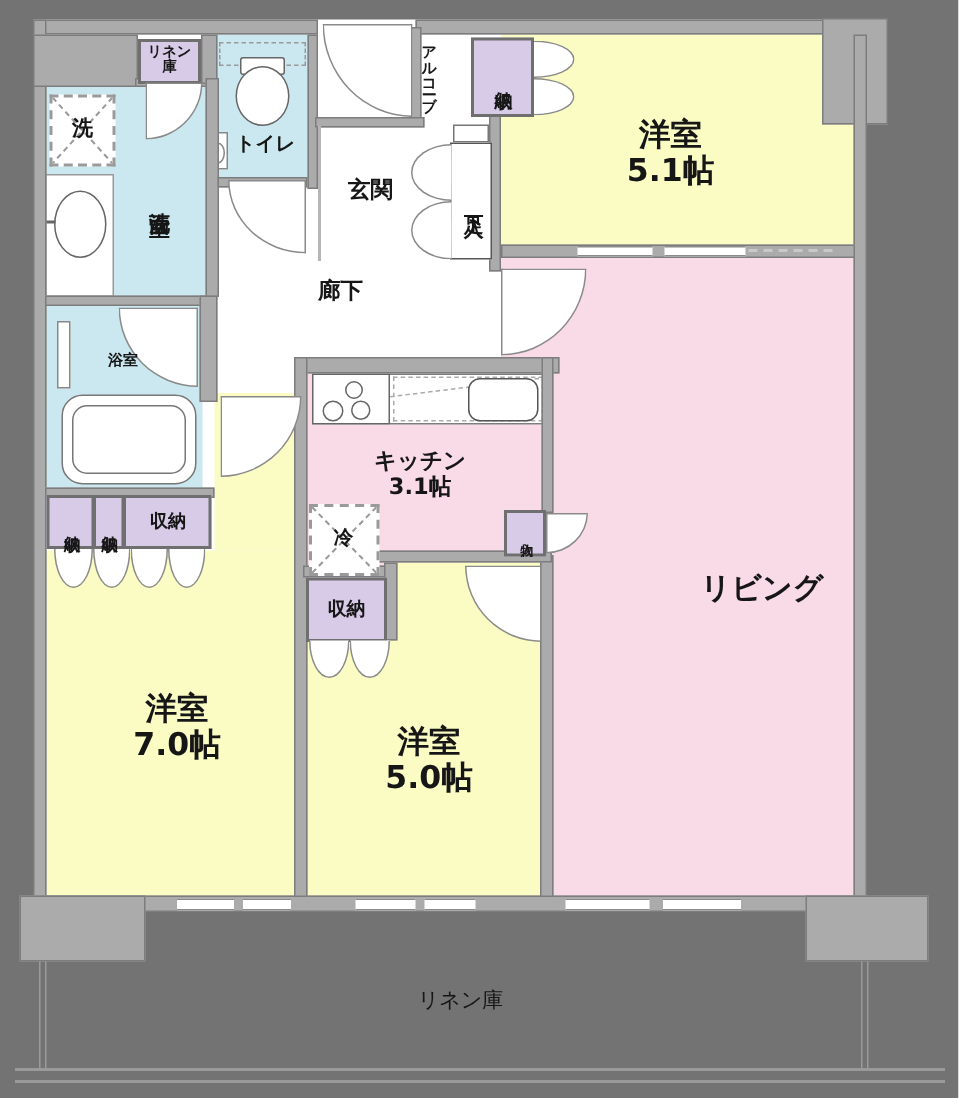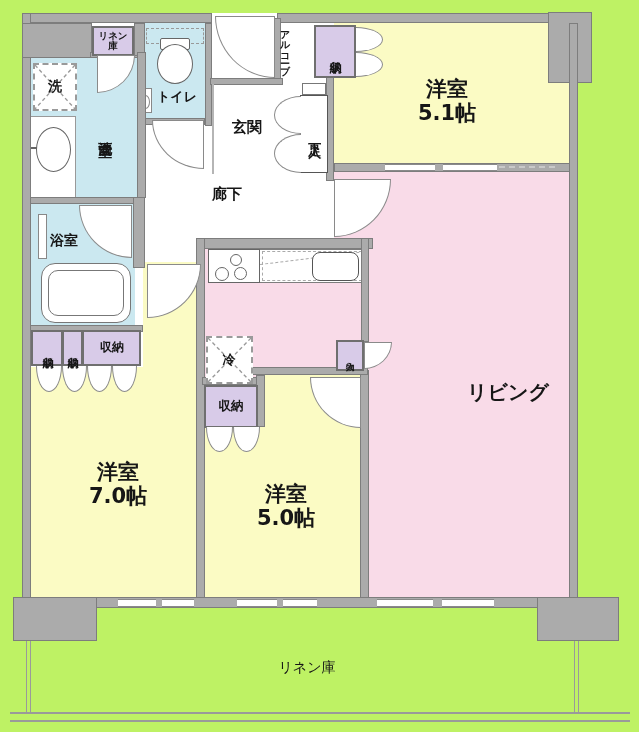--- a/index.html
+++ b/index.html
@@ -1,17 +1,17 @@
 <!DOCTYPE html>
 <html><head>
 <meta charset="utf-8">
 <style>
   html,body{margin:0;padding:0;background:#fff;}
   .plan{
-    position:relative;width:639px;height:732px;background:#bef264;overflow:hidden;
+    position:relative;width:639px;height:732px;background:#737373;overflow:hidden;
     font-family:"DejaVu Sans",sans-serif;
     --wall:#ababab;--yellow:#fbfbc4;--pink:#f9dbe8;--blue:#cbe8f0;--purple:#d8cbe8;
   }
   .abs{position:absolute;box-sizing:border-box;}
   .wall{background:var(--wall);border:1px solid #7d7d7d;}
   .thin{background:#9a9a9a;}
   .base{background:#ffffff;}
   .ry{background:var(--yellow);}
   .rp{background:var(--pink);}
   .rb{background:var(--blue);}
@@ -170,25 +170,29 @@
     <div>リビング</div>
   </div>
   <div class="abs lbl" style="left:118px;top:485px;font-size:21px">
     <div>洋室</div>
     <div>7.0帖</div>
   </div>
   <div class="abs lbl" style="left:286px;top:507px;font-size:21px">
     <div>洋室</div>
     <div>5.0帖</div>
   </div>
+  <div class="abs lbl" style="left:280px;top:316px;font-size:15px">
+    <div>キッチン</div>
+    <div>3.1帖</div>
+  </div>
   <div class="abs lbl mid" style="left:247px;top:127px">玄関</div>
   <div class="abs lbl mid" style="left:227px;top:194px">廊下</div>
   <div class="abs lbl" style="left:177px;top:97px;font-size:13px">トイレ</div>
   <div class="abs lbl vert" style="left:105px;top:132px;font-size:14px">洗面室</div>
-  <div class="abs lbl" style="left:64px;top:241px;font-size:14px">浴室</div>
+  <div class="abs lbl" style="left:82px;top:241px;font-size:10px">浴室</div>
   <div class="abs lbl vert" style="left:285px;top:46px;font-size:10px;letter-spacing:0">アルコーブ</div>
   <div class="abs lbl vert" style="left:314px;top:134px;font-size:13px">下足入</div>
   <div class="abs lbl vert" style="left:335px;top:52px;font-size:12px">収納</div>
   <div class="abs lbl vert" style="left:350px;top:355px;font-size:8.5px;letter-spacing:0">物入</div>
   <div class="abs lbl" style="left:231px;top:406px;font-size:12.5px">収納</div>
   <div class="abs lbl vert" style="left:47px;top:348px;font-size:11px;letter-spacing:0">収納</div>
   <div class="abs lbl vert" style="left:72px;top:348px;font-size:11px;letter-spacing:0">収納</div>
   <div class="abs lbl" style="left:112px;top:348px;font-size:12px">収納</div>
   <div class="abs lbl" style="left:55px;top:87px;font-size:14px">洗</div>
   <div class="abs lbl" style="left:229px;top:360px;font-size:13px">冷</div>

